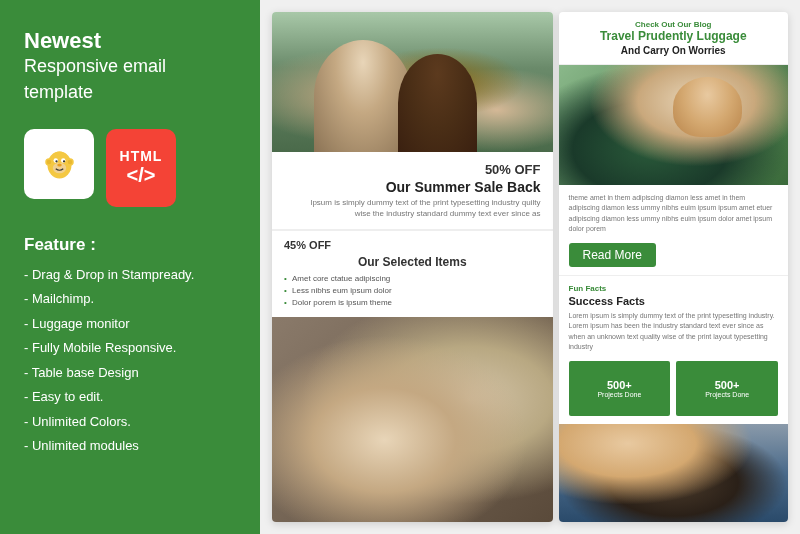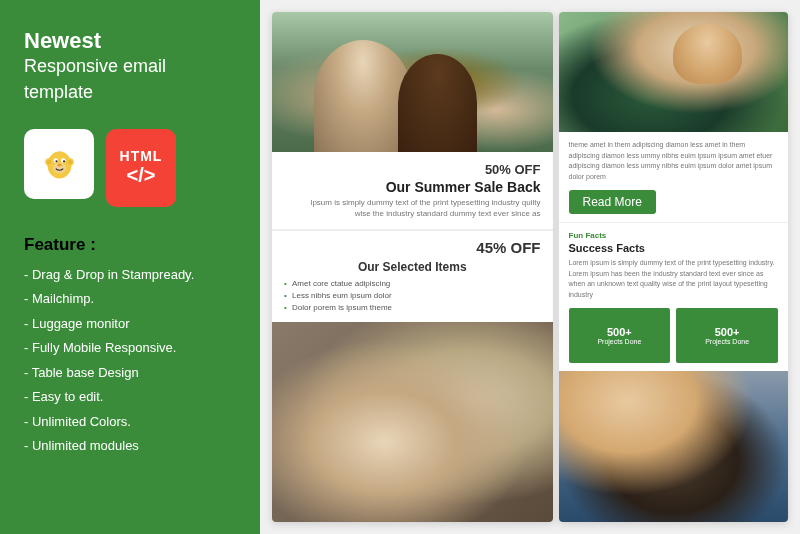--- a/index.html
+++ b/index.html
@@ -76,21 +76,21 @@
     }
 
     .badge-html .code-symbol {
       font-size: 20px;
       font-weight: 900;
     }
 
     .feature-title {
       font-size: 17px;
       font-weight: 700;
-      color: #000000;
+      color: #ffffff;
       margin-bottom: 10px;
     }
 
     .feature-list {
       list-style: none;
       display: flex;
       flex-direction: column;
       gap: 5px;
     }
 
@@ -200,25 +200,24 @@
       line-height: 1.4;
       margin-left: 12px;
     }
 
     .selected-section {
       padding: 8px 12px;
       border-top: 1px solid #eee;
     }
 
     .selected-header {
-      font-size: 15px;
+      font-size: 11px;
       font-weight: 700;
       color: #333;
       margin-bottom: 4px;
-      text-align: right;
     }
 
     .selected-sub {
       font-size: 12px;
       font-weight: 700;
       color: #333;
       text-align: center;
     }
 
     .selected-list {
@@ -484,20 +483,25 @@
       </ul>
     </div>
 
     <div class="card-image-bottom">
       <div class="img-hands" style="width:100%;height:100%;"></div>
     </div>
   </div>
 
   <div class="email-card-right">
 
+    <div class="right-card-header">
+      <div class="check-blog">Check Out Our Blog</div>
+      <div class="blog-title">Travel Prudently Luggage</div>
+      <div class="blog-subtitle">And Carry On Worries</div>
+    </div>
 
     <div class="right-card-image">
       <div class="img-woman" style="width:100%;height:100%;"></div>
     </div>
 
     <div class="blog-text-section">
       <div class="blog-body-text">theme amet in them adipiscing diamon less amet in them adipiscing diamon less ummy nibhs euim ipsum ipsum amet etuer adipiscing diamon less ummy nibhs euim ipsum dolor amet ipsum dolor porem</div>
       <div class="read-more-btn">Read More</div>
     </div>
 

